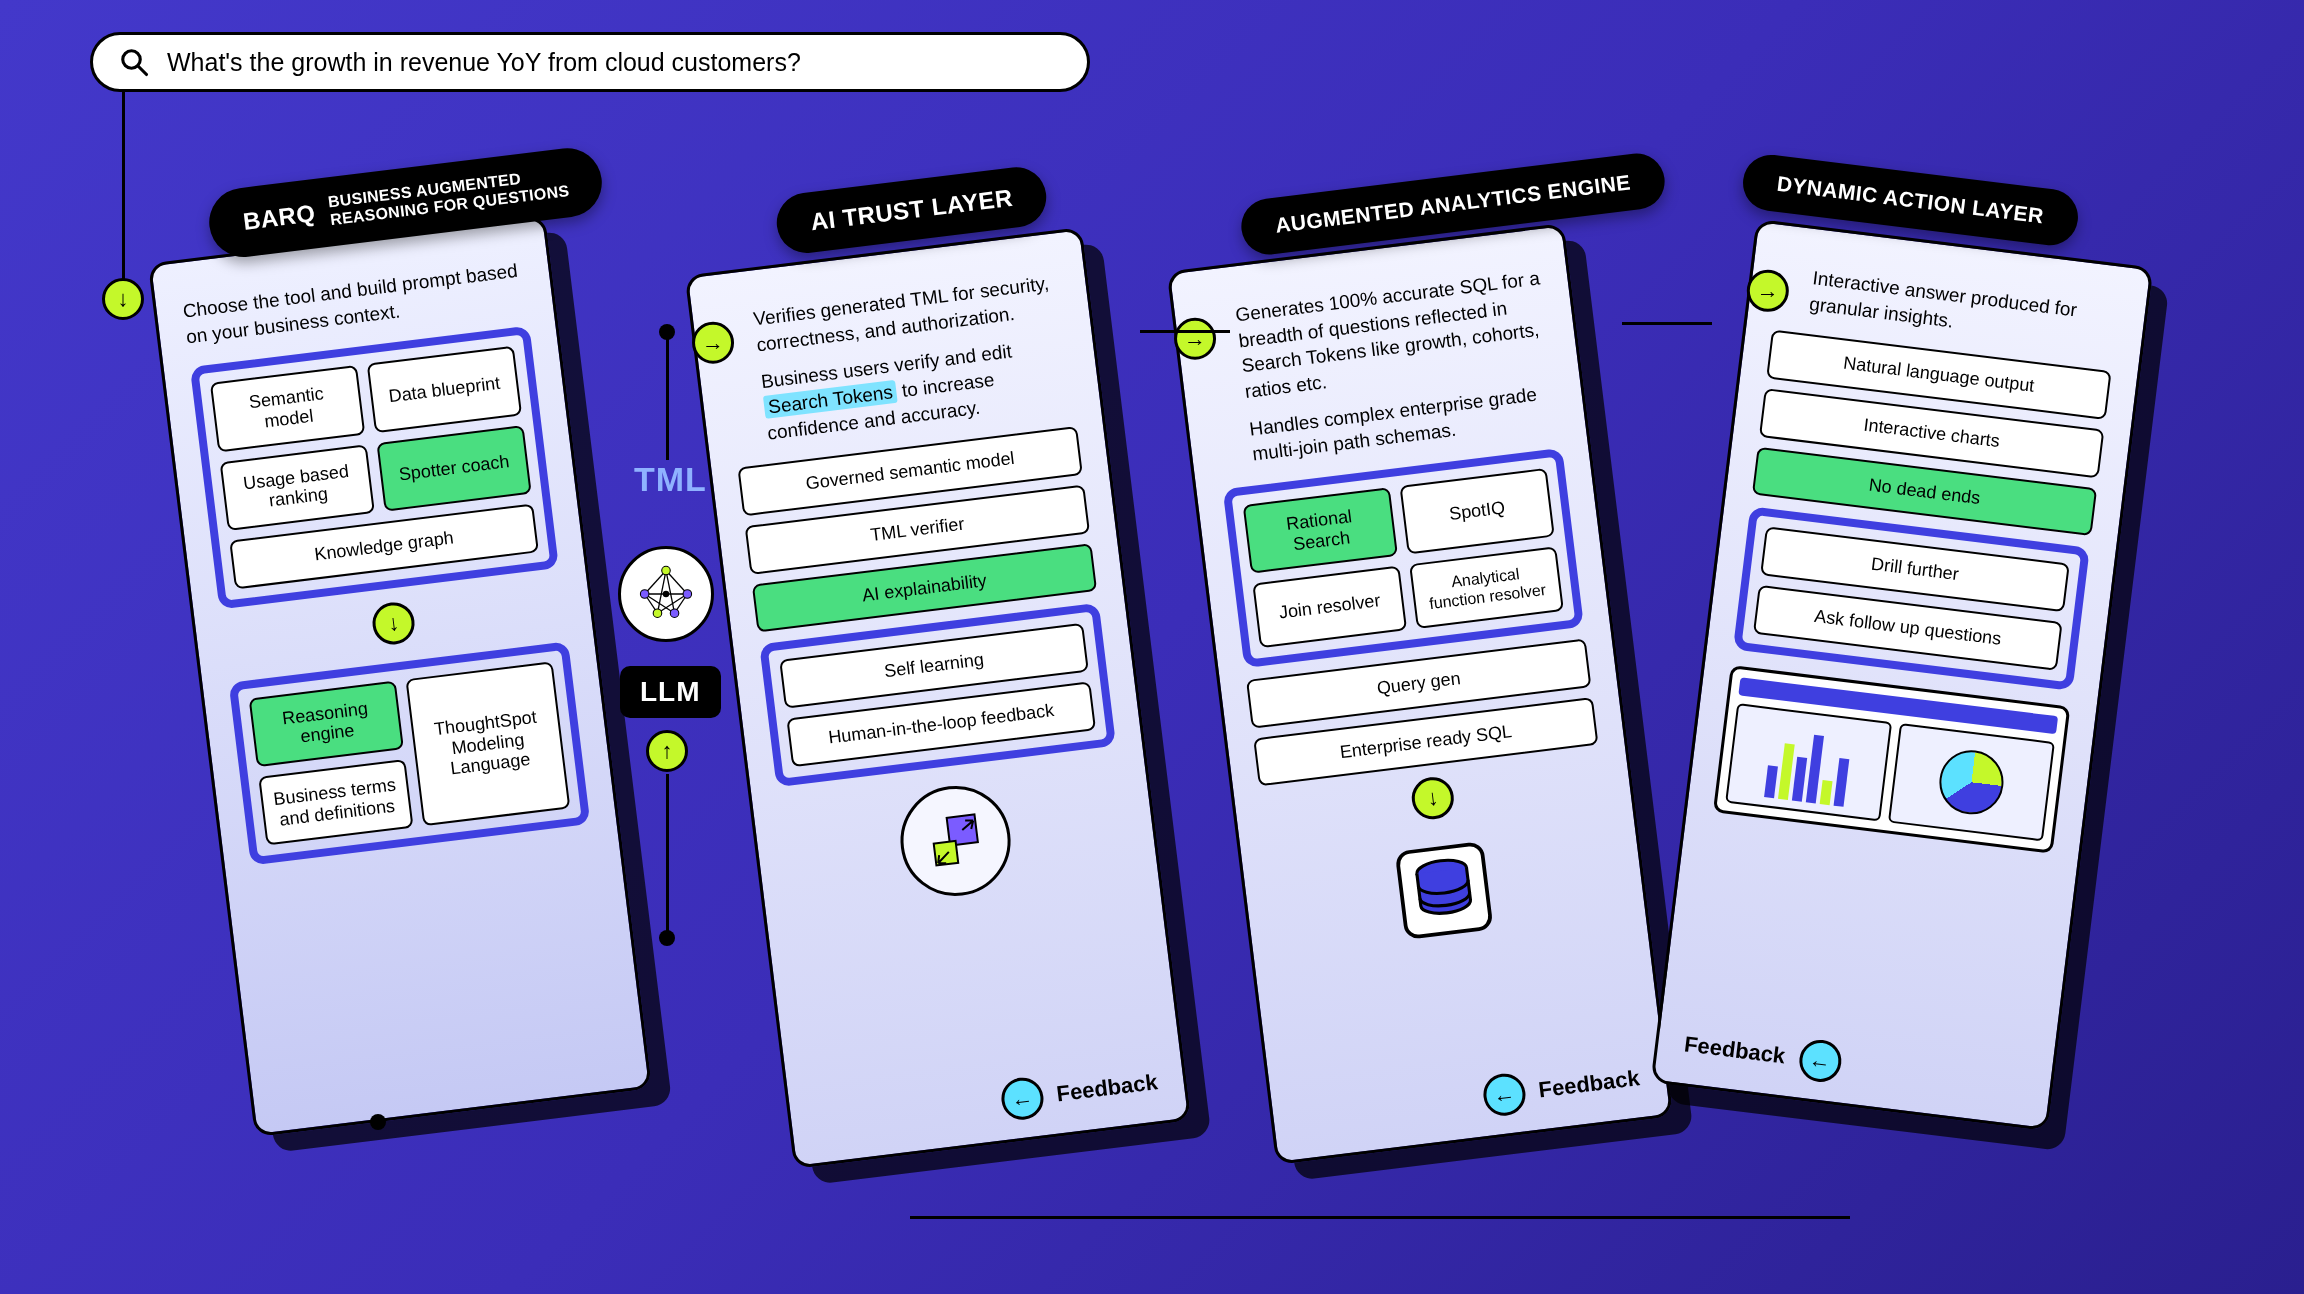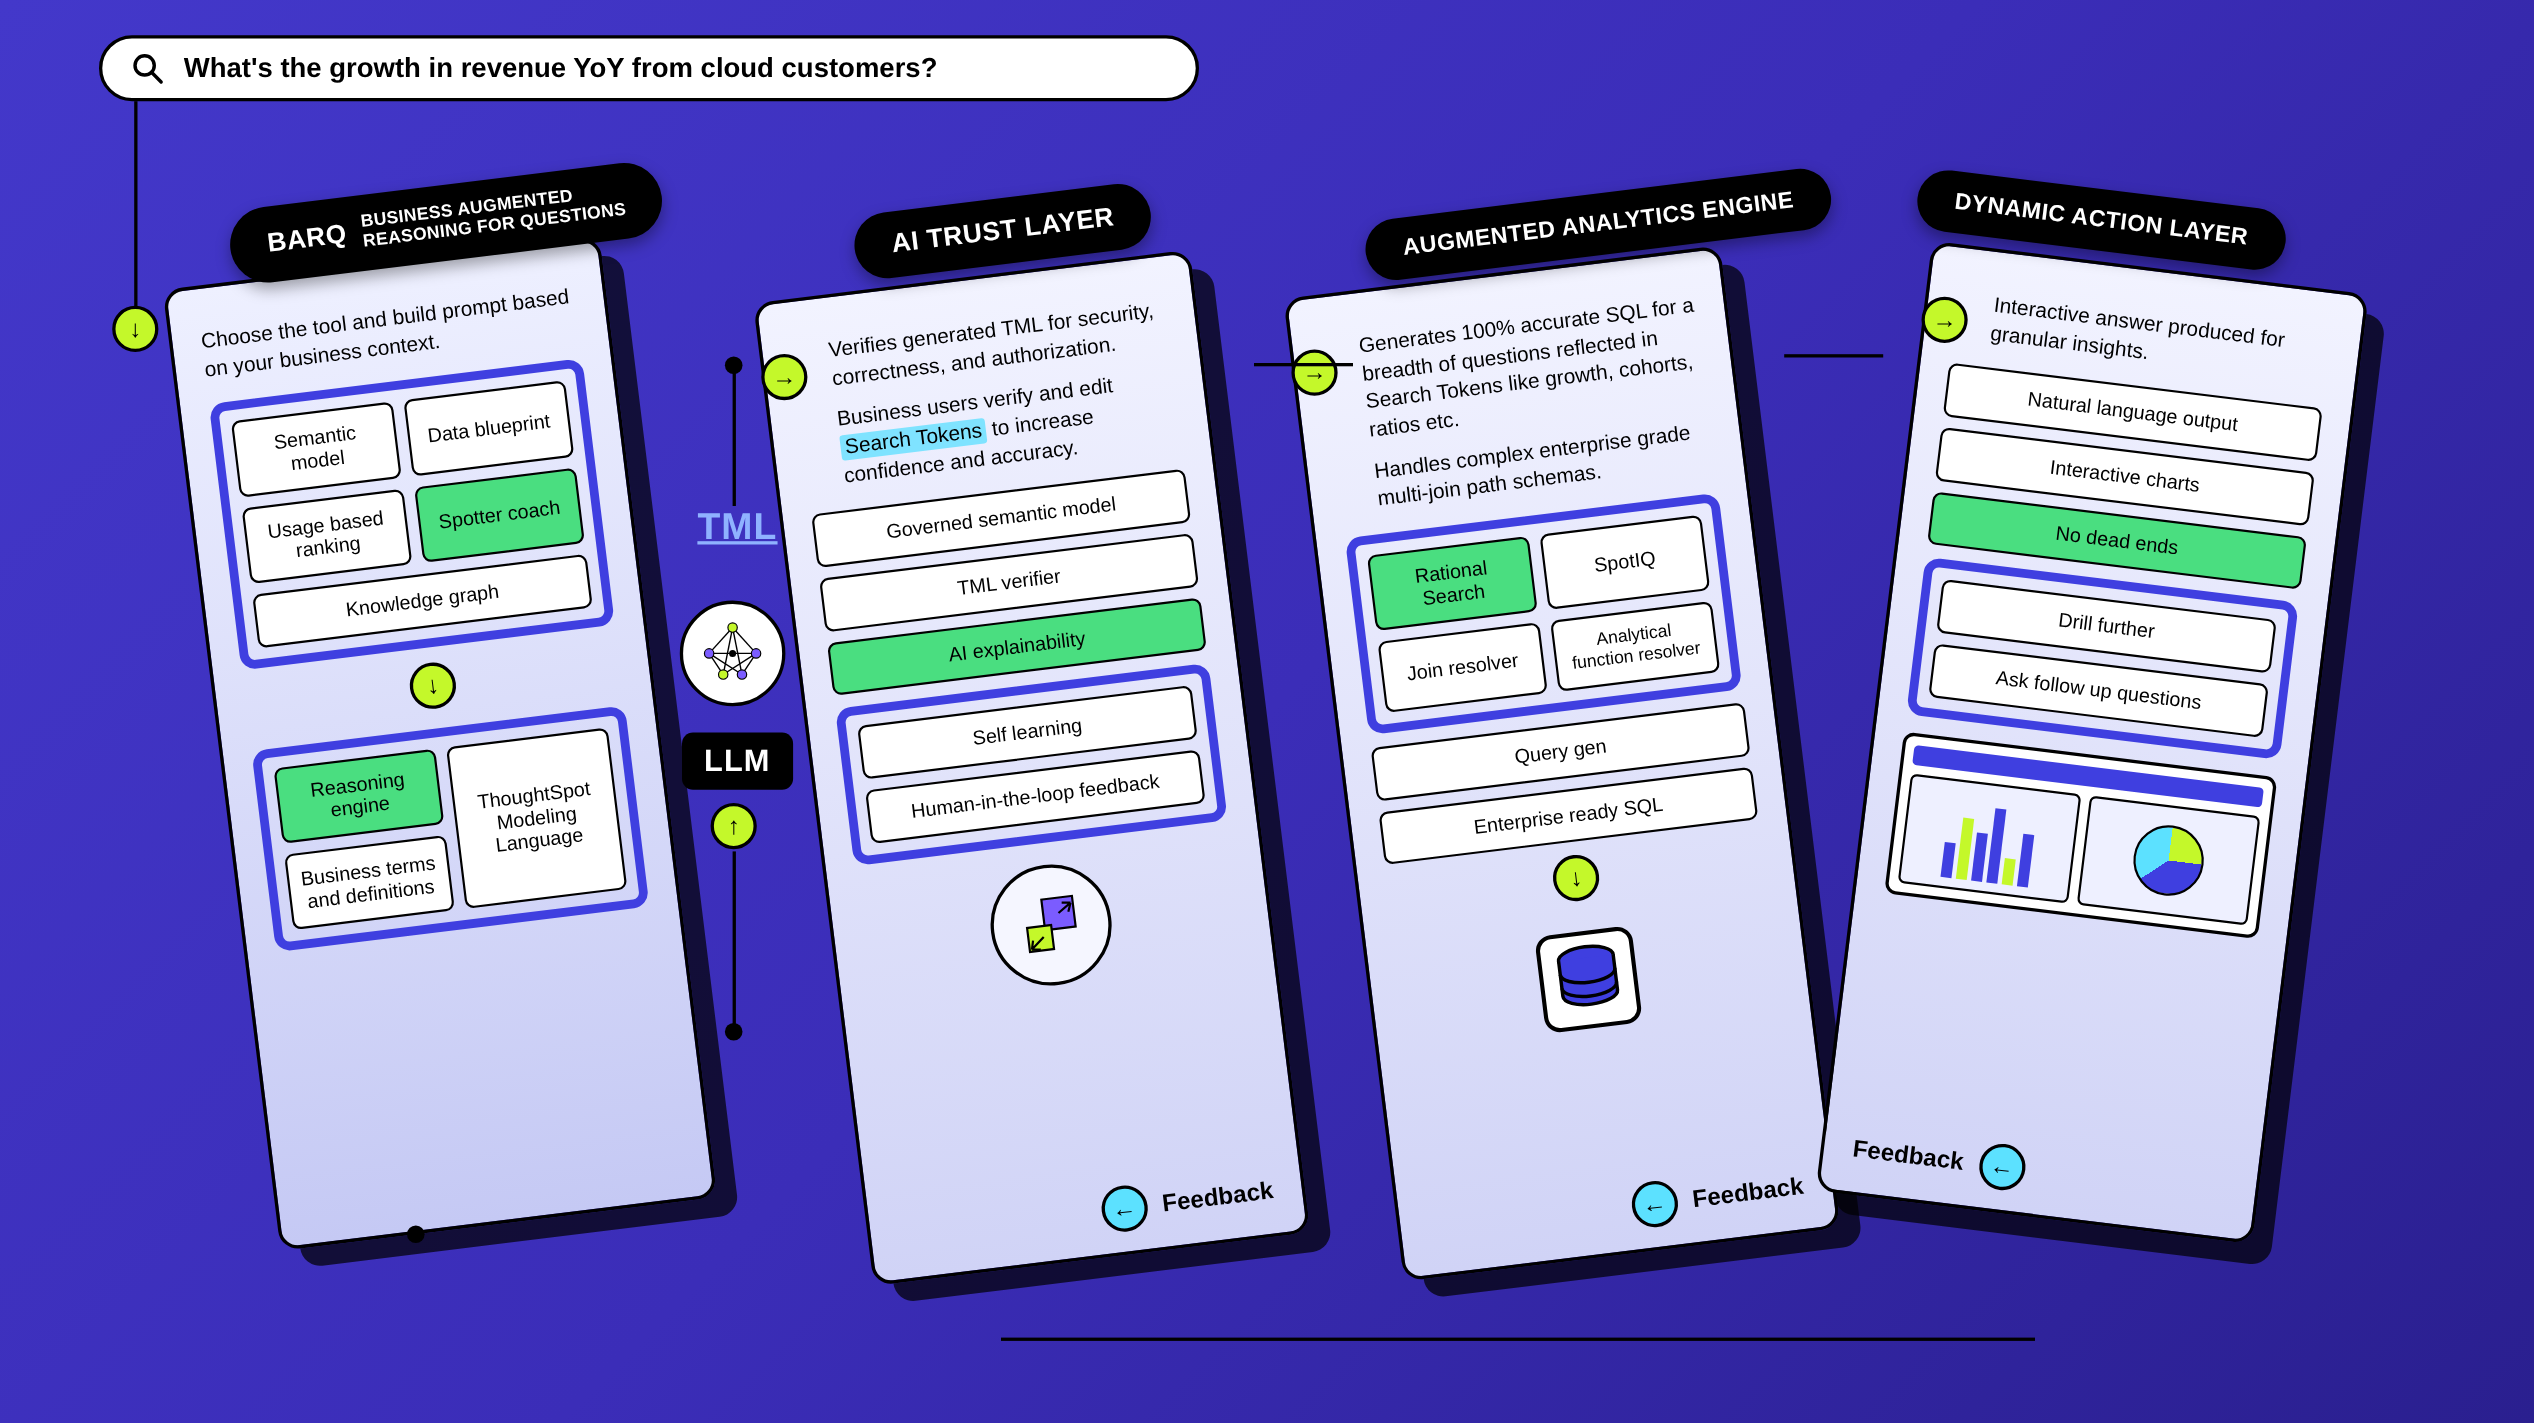--- a/index.html
+++ b/index.html
@@ -22,21 +22,21 @@
     border-radius: 40px;
     display: flex; align-items: center;
     padding: 0 26px;
     gap: 18px;
   }
   .search-bar .mag {
     width: 30px; height: 30px; flex: none;
   }
   .search-bar input {
     border: none; outline: none;
-    font-size: 25px; font-weight: 700;
+    font-size: 25px; font-weight: 400;
     width: 100%;
     background: transparent;
   }
 
   
   .pill {
     position: absolute;
     background: #000;
     color: #fff;
     border-radius: 40px;
@@ -126,21 +126,20 @@
     border-radius: 50%;
   }
 
   
   .tml-label {
     position: absolute;
     color: #8fb2ff;
     font-size: 34px;
     font-weight: 800;
     letter-spacing: 1px;
-    text-decoration: underline;
   }
   .net-circle {
     position: absolute;
     width: 96px; height: 96px;
     background: #fff;
     border: 3px solid #000;
     border-radius: 50%;
     display: flex; align-items: center; justify-content: center;
   }
   .llm-box {

